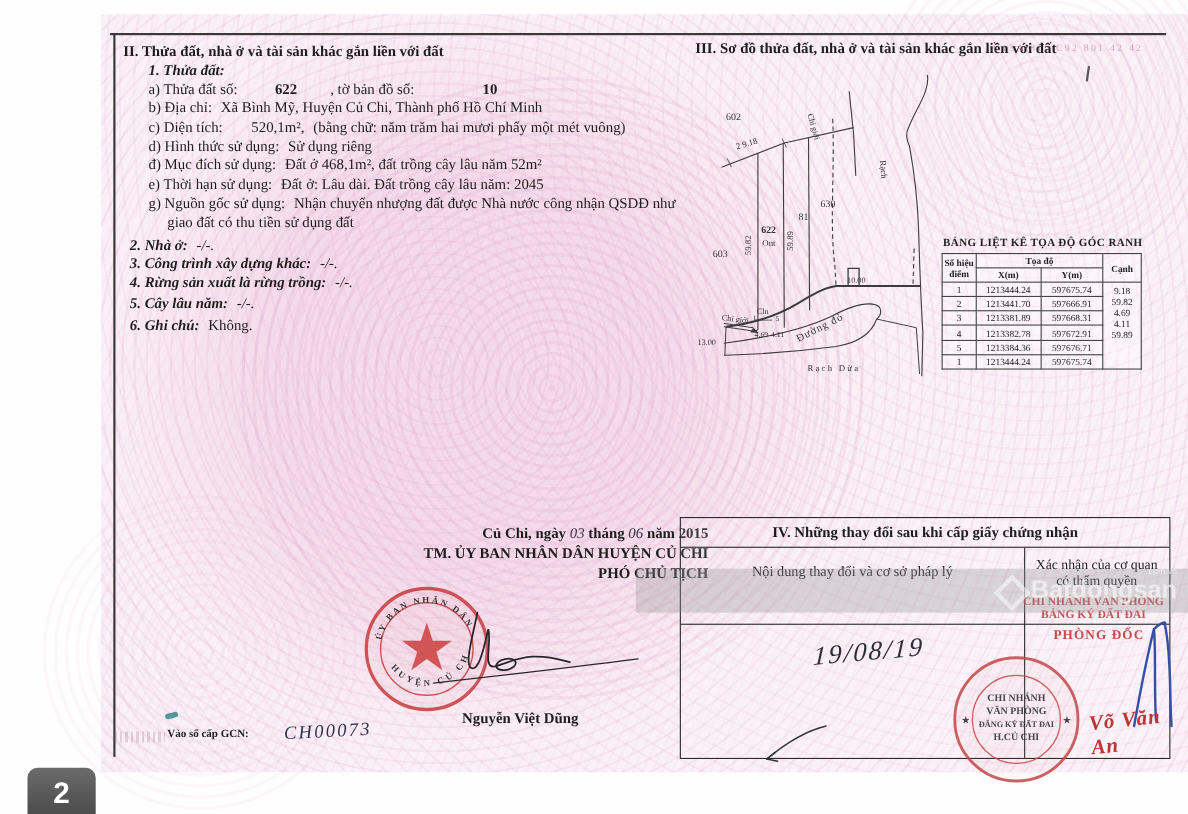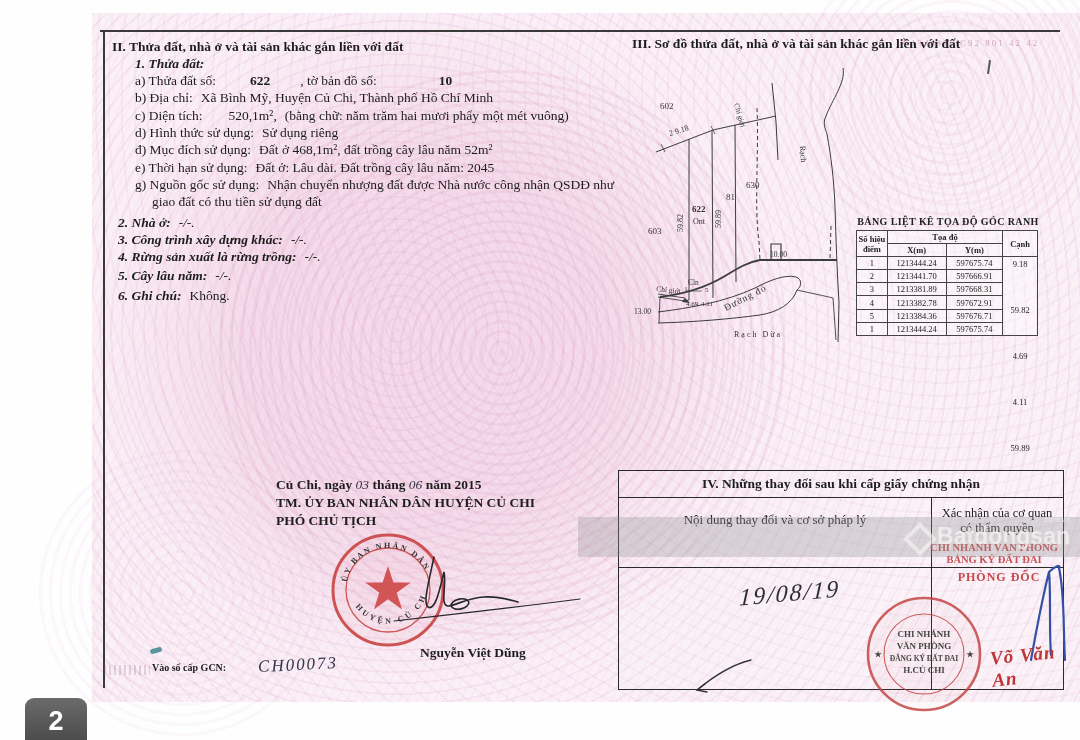--- a/index.html
+++ b/index.html
@@ -30,25 +30,25 @@
   
   .s3title{position:absolute;left:632px;top:36px;font-weight:bold;font-size:13.5px;}
   .serial{position:absolute;left:903px;top:38px;font-size:9px;letter-spacing:2px;color:rgba(186,104,150,0.55);}
   
   .ctab{position:absolute;left:856px;top:216px;width:184px;}
   .ctab .tt{font-weight:bold;font-size:10px;text-align:center;letter-spacing:.4px;margin-bottom:3px;color:#222;}
   table.coords{border-collapse:collapse;width:182px;background:rgba(255,255,255,0.35);}
   table.coords th, table.coords td{border:1px solid #444;font-size:8.5px;text-align:center;padding:0;height:12px;color:#222;}
   table.coords th{font-weight:bold;}
   td.edgecell{vertical-align:middle;}
-  .edgeflex{display:flex;flex-direction:column;justify-content:flex-start;height:74px;padding:2px 0;gap:36px;}
+  .edgeflex{display:flex;flex-direction:column;justify-content:flex-start;height:74px;padding:2px 0;}
   
   svg text{fill:#333;font-family:"Liberation Serif","DejaVu Serif",serif;}
   
-  .signblk{position:absolute;left:276px;top:477px;width:336px;text-align:left;}
+  .signblk{position:absolute;left:308px;top:477px;width:336px;text-align:right;}
   .signblk .d1{font-weight:bold;font-size:13.5px;}
   .signblk .d2{font-weight:bold;font-size:13.5px;margin-top:2px;}
   .signblk .d3{font-weight:bold;font-size:13px;margin-top:1px;}
   .hand{font-style:italic;color:#33333f;}
   .signer-name{position:absolute;left:398px;top:645px;width:150px;text-align:center;font-weight:bold;font-size:13.5px;}
   
   .t4{position:absolute;left:618px;top:470px;width:444px;height:218px;border:1.3px solid #2a2a2a;background:rgba(255,255,255,0.12);}
   .t4 .title{height:26px;line-height:26px;text-align:center;font-weight:bold;font-size:13.5px;border-bottom:1.2px solid #2a2a2a;}
   .t4 .cols{position:absolute;left:0;top:27px;bottom:0;right:0;}
   .t4 .divider{position:absolute;left:312px;top:0;bottom:0;width:1.2px;background:#2a2a2a;}

